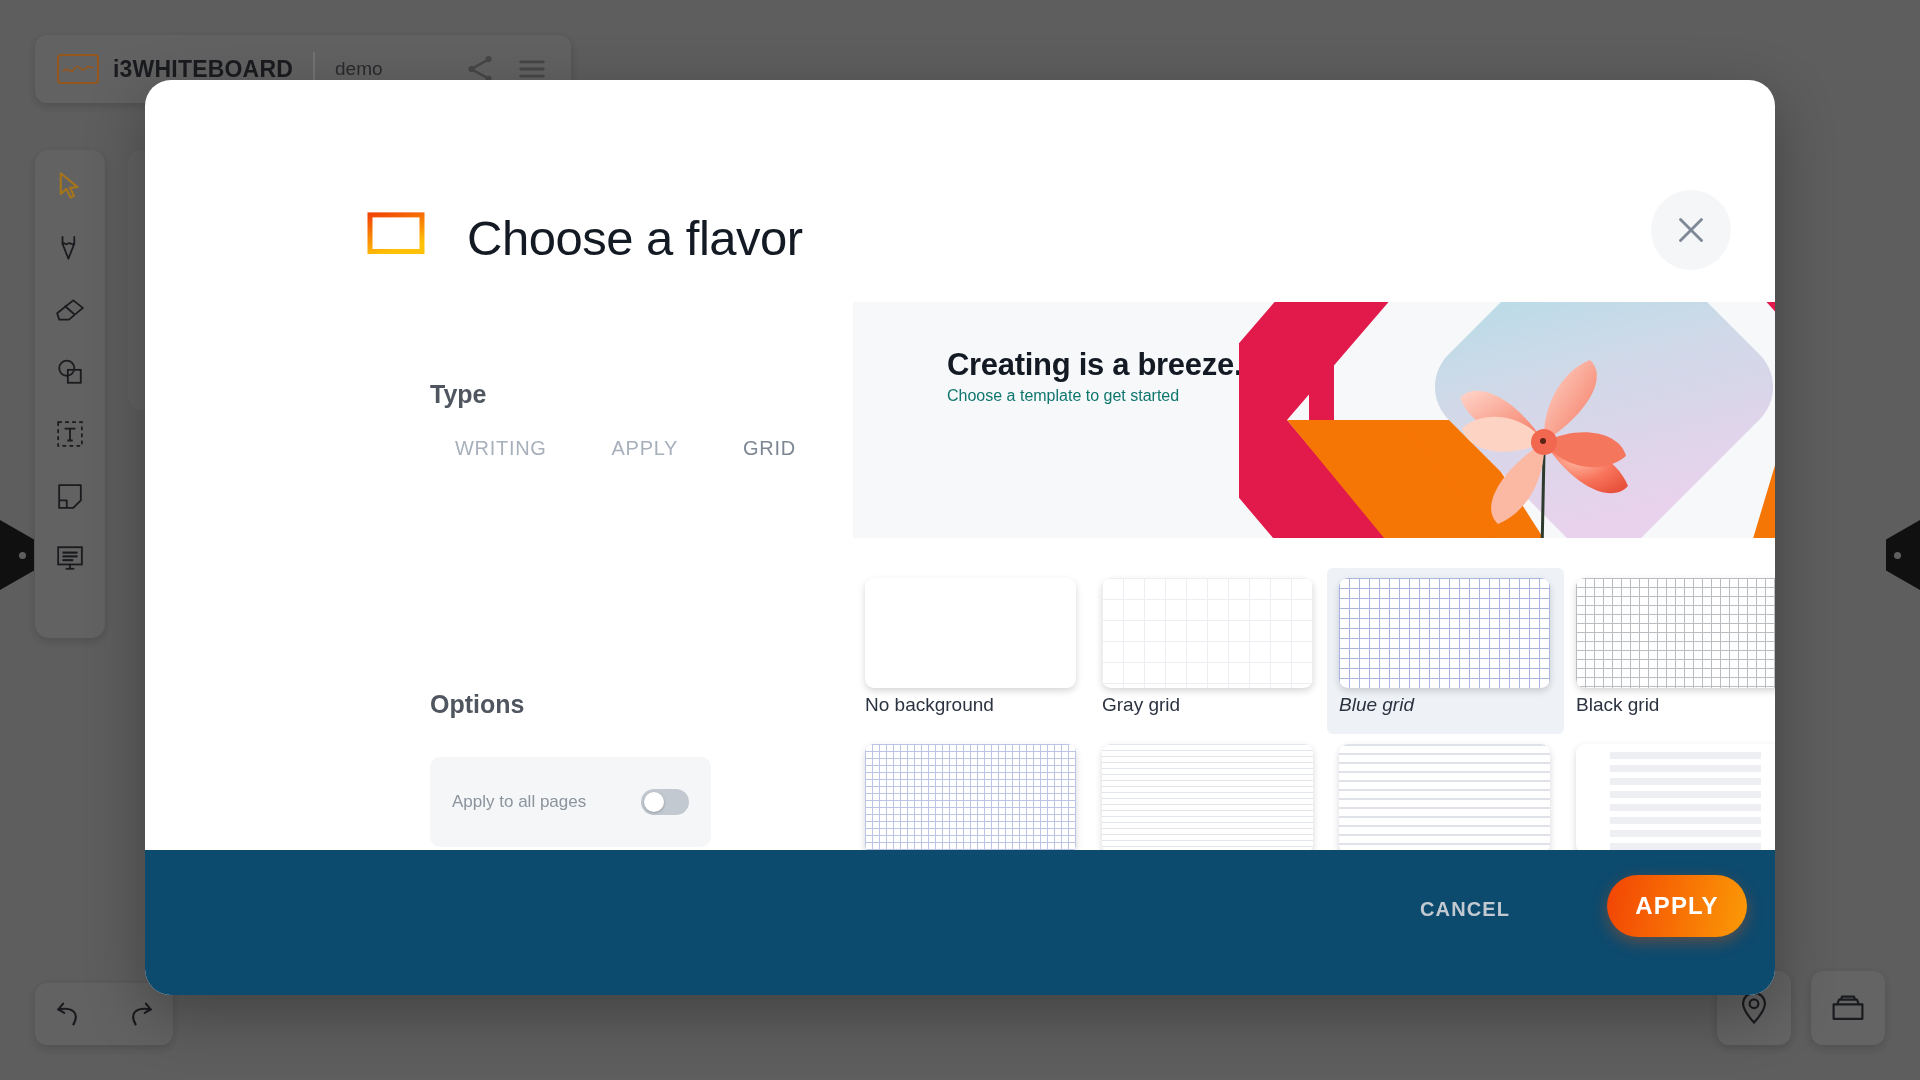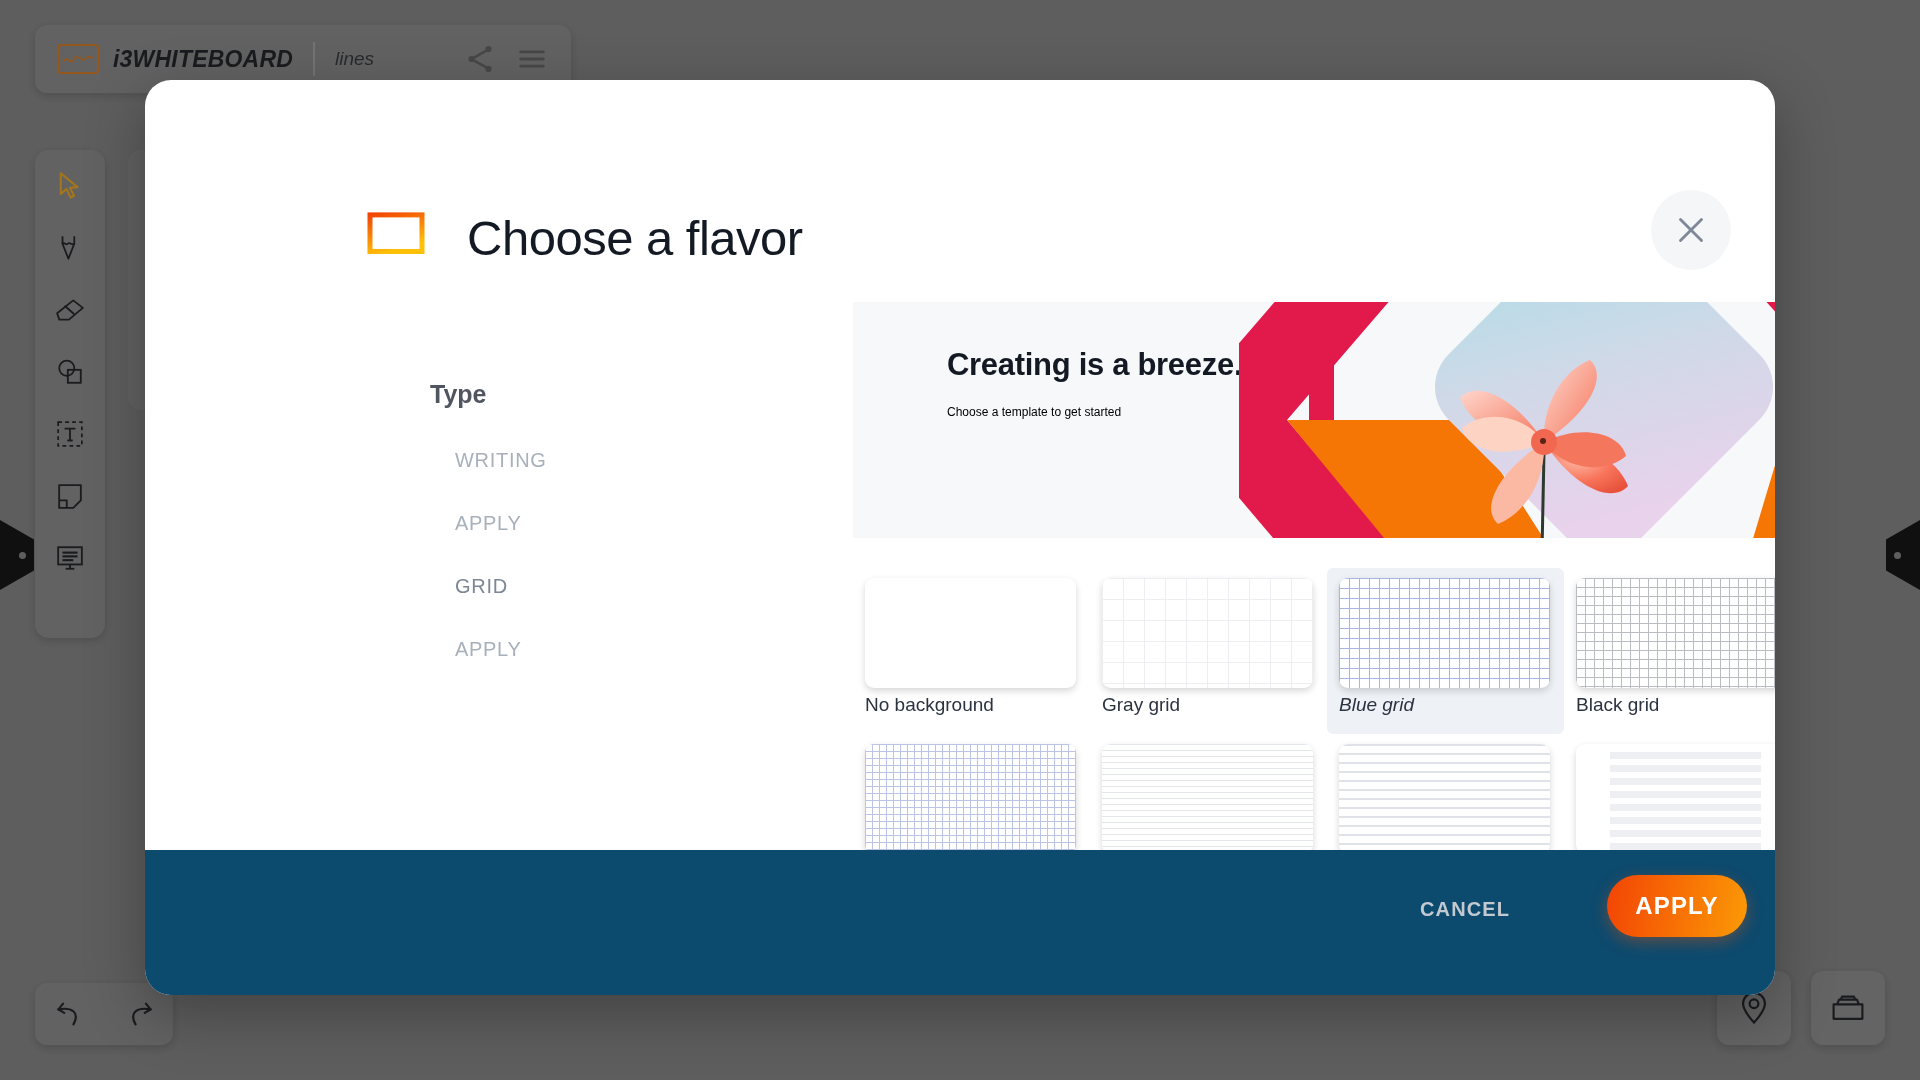--- a/index.html
+++ b/index.html
@@ -7,26 +7,25 @@
     width: 1920px; height: 1080px; overflow: hidden;
     font-family: "Liberation Sans", sans-serif;
     background: #6e6e6e;
   }
   #root { position: relative; width: 1920px; height: 1080px; }
 
   
   .bg-layer { position: absolute; inset: 0; background: #6e6e6e; }
 
   .topbar {
-    position: absolute; left: 35px; top: 25px;
+    position: absolute; left: 35px; top: 35px;
     width: 536px; height: 68px;
     background: #737373; border-radius: 12px;
     display: flex; align-items: center; padding: 0 22px;
     box-shadow: 0 3px 10px rgba(0,0,0,.18);
-    font-style: italic;
   }
   .brandbox {
     width: 42px; height: 30px; border: 2px solid #b5651d; border-radius: 4px;
     display: flex; align-items: center; justify-content: center; overflow: hidden;
   }
   .brandname {
     font-size: 23px; font-weight: bold; color: #17181c; margin-left: 14px;
     letter-spacing: .2px;
   }
   .vdiv { width: 2px; height: 34px; background: #8a8a8a; margin: 0 20px; }
@@ -89,21 +88,21 @@
   .modal-head { position: absolute; left: 0; top: 130px; display:flex; align-items:center; }
   .head-icon { margin-left: 222px; width: 58px; height: 52px; }
   .modal-title {
     margin-left: 42px; font-size: 49px; font-weight: normal; color: #141a24;
     letter-spacing: -.5px;
   }
 
   
   .left-col { position: absolute; left: 285px; top: 300px; width: 290px; }
   .sec-head { font-size: 25px; font-weight: bold; color: #4f565f; }
-  .type-list { margin-top: 40px; display: flex; flex-direction: column; gap: 40px; }
+  .type-list { margin-top: 28px; display: flex; flex-direction: row; gap: 40px; }
   .type-item {
     font-size: 20px; color: #a7b0bb; letter-spacing: .7px;
     padding-left: 25px; cursor: pointer;
   }
   .type-item.active { color: #7d8794; }
 
   .options-head { margin-top: 230px; }
   .opt-card {
     margin-top: 38px; width: 281px; height: 90px; background: #f5f6f8;
     border-radius: 10px; display: flex; align-items: center;
@@ -125,21 +124,21 @@
 
   .banner {
     position: relative; width: 946px; height: 236px; background: #f7f8fa;
     overflow: hidden;
   }
   .banner-text { position: absolute; left: 94px; top: 44px; width: 330px; }
   .banner-title {
     font-size: 31px; font-weight: bold; color: #141a24; line-height: 1.22;
     letter-spacing: -.3px;
   }
-  .banner-sub { margin-top: 20px; font-size: 12px; color: #000000; line-height: 1.45; }
+  .banner-sub { font-size: 16px; color: #0f766e; line-height: 1.45; }
   .banner-art { position: absolute; right: 0; top: 0; width: 560px; height: 236px; }
 
   
   .grid {
     position: relative; margin-top: 30px;
     display: grid; grid-template-columns: repeat(4, 237px); row-gap: 0;
   }
   .cell { padding: 10px 12px 18px 12px; cursor: pointer; border-radius: 6px; }
   .cell.selected { background: #eef1f6; font-style: italic; }
   .thumb {
@@ -187,21 +186,21 @@
   <div class="bg-layer"></div>
 
   <div class="topbar">
     <div class="brandbox">
       <svg width="34" height="18" viewBox="0 0 34 18">
           <path d="M2 12 C6 4, 9 16, 13 9 C17 2, 21 14, 25 8 C28 4, 30 10, 32 7" fill="none" stroke="#b5651d" stroke-width="1.6"></path>
         </svg>
     </div>
     <div class="brandname">i3WHITEBOARD</div>
     <div class="vdiv"></div>
-    <div class="docname">lines</div>
+    <div class="docname">demo</div>
     <div class="topbar-spacer"></div>
     <div class="tb-icon">
       <svg width="34" height="34" viewBox="0 0 24 24" fill="none" stroke="#4a4a4a" stroke-width="1.8" stroke-linecap="round">
         <circle cx="18" cy="5" r="2.2" fill="#4a4a4a" stroke="none"></circle>
           <circle cx="18" cy="19" r="2.2" fill="#4a4a4a" stroke="none"></circle>
           <circle cx="6" cy="12" r="2.2" fill="#4a4a4a" stroke="none"></circle>
         <line x1="7.8" y1="11" x2="16.2" y2="6.2"></line>
           <line x1="7.8" y1="13.2" x2="16.2" y2="17.8"></line>
       </svg>
     </div>

